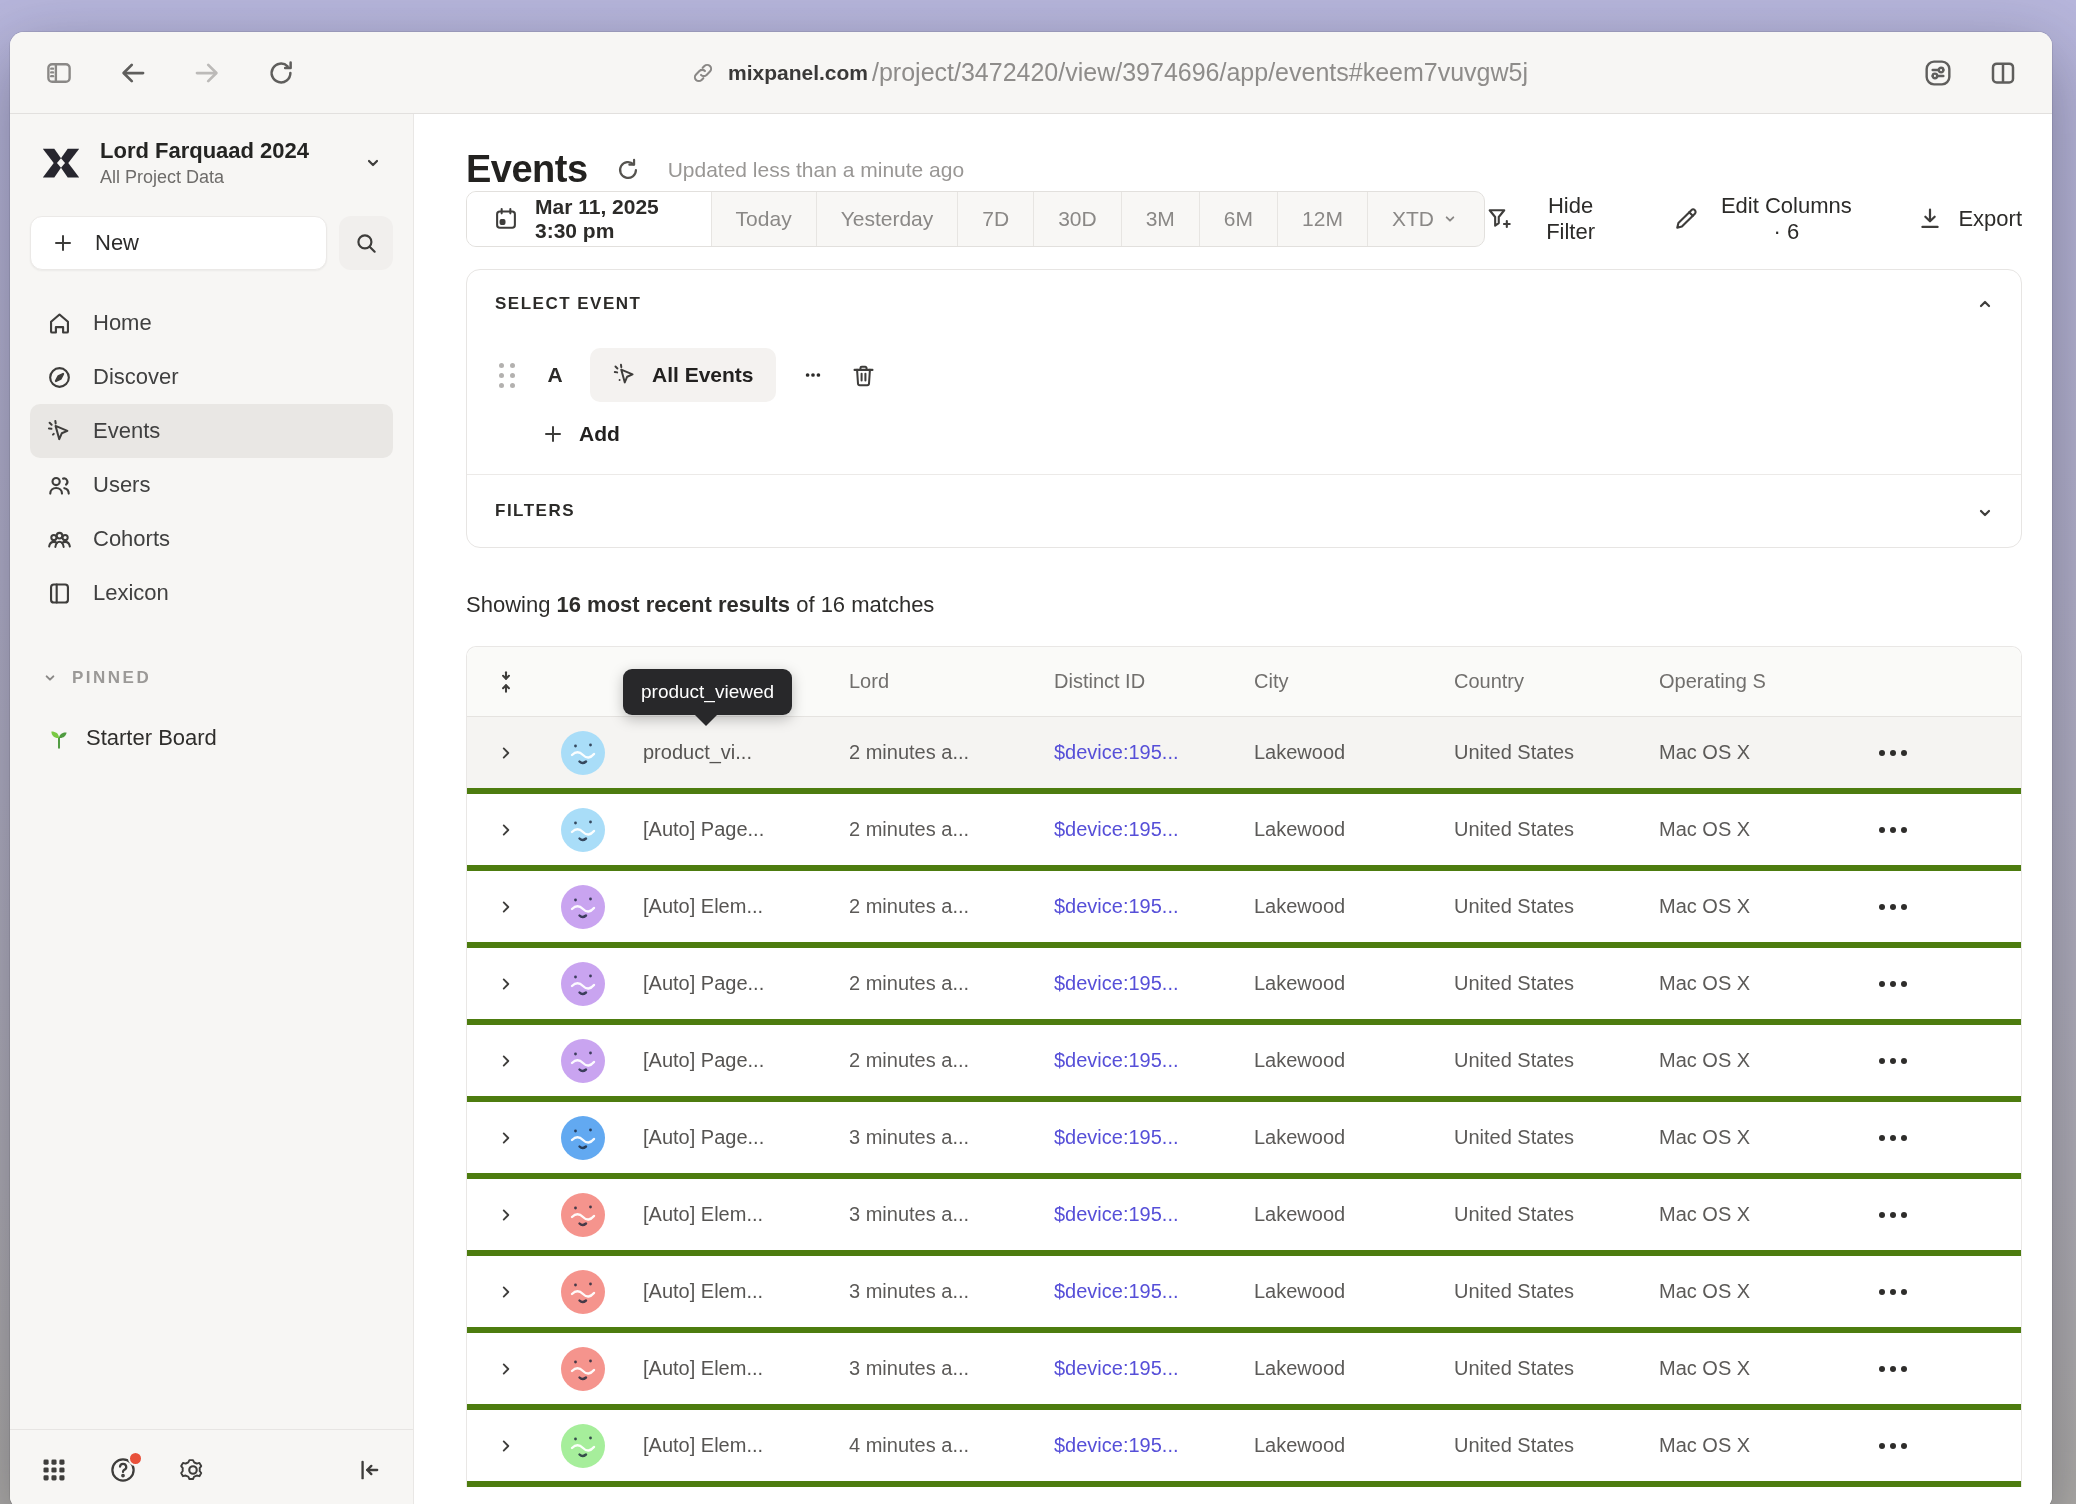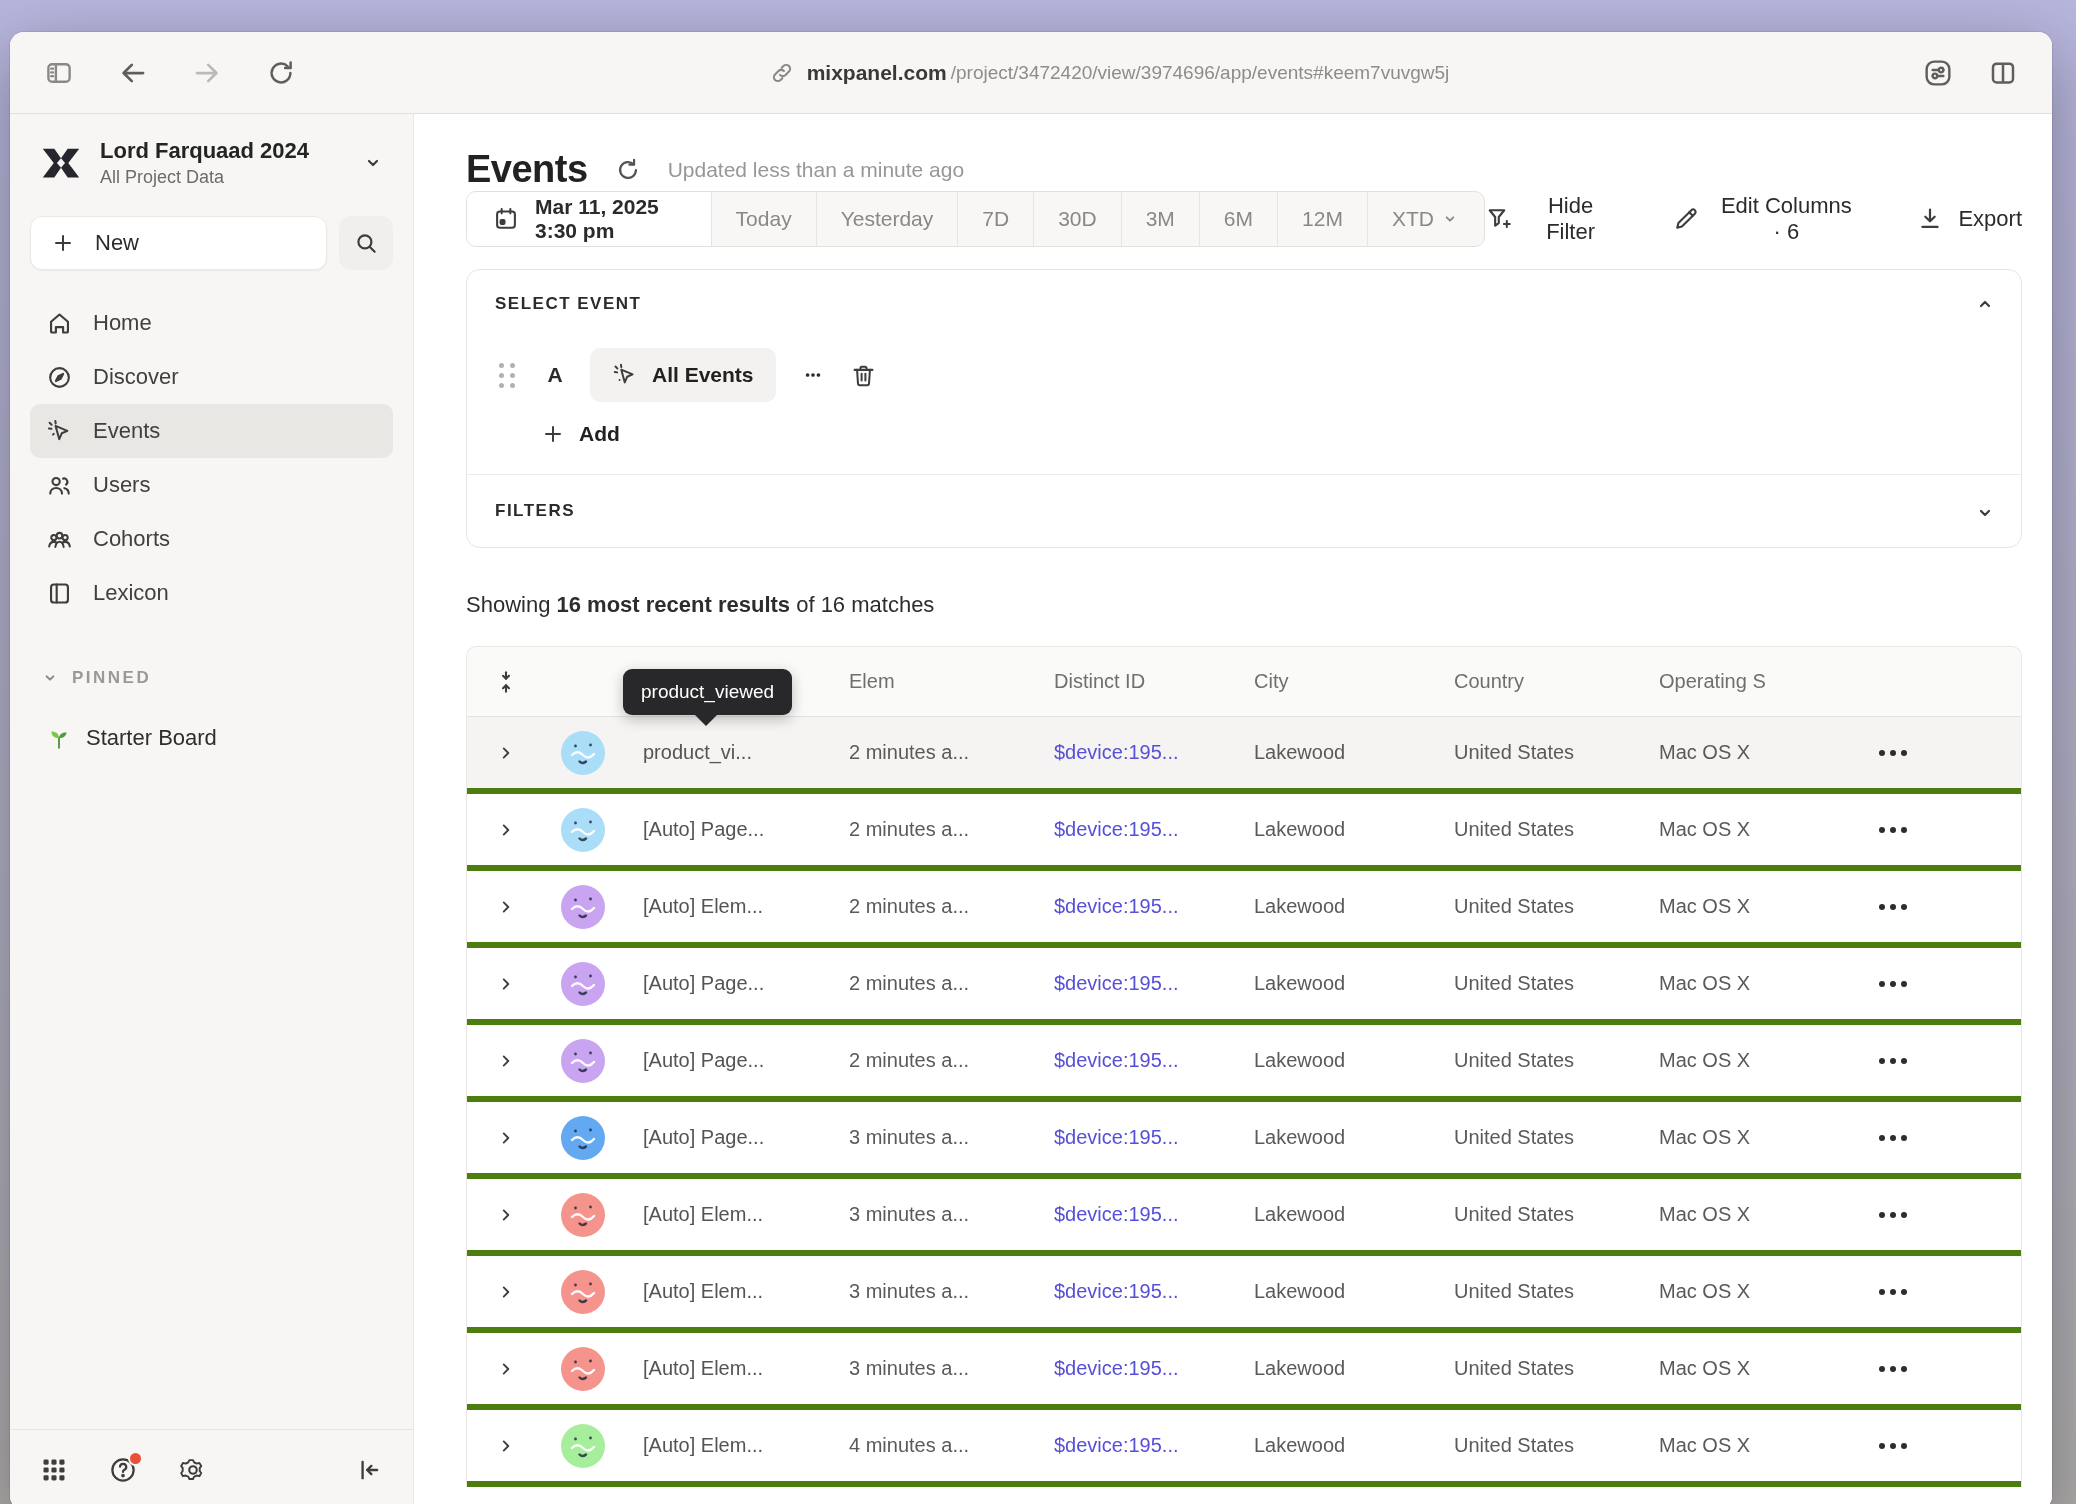--- a/index.html
+++ b/index.html
@@ -11,21 +11,21 @@
     background:#fff; border-radius:14px; overflow:hidden;
     box-shadow:0 22px 70px rgba(20,20,40,.38), 0 0 0 1px rgba(0,0,0,.08); }
 
   
   .toolbar { height:82px; background:#f7f6f4; border-bottom:1px solid #e2e0de;
     display:flex; align-items:center; padding:0 34px; }
   .toolbar .nav-icons { display:flex; align-items:center; gap:44px; }
   .icon-btn { background:none; border:none; cursor:pointer; display:flex; align-items:center; justify-content:center; }
   .addr { flex:1; display:flex; align-items:center; justify-content:center; gap:12px; }
   .addr .host { font-size:21px; font-weight:700; color:#3a3938; }
-  .addr .path { font-size:19px; color:#8e8c8a; }
+  .addr .path { font-size:25px; color:#8e8c8a; }
   .toolbar .right-icons { display:flex; align-items:center; gap:34px; }
 
   
   .content { display:flex; height:1395px; }
   .sidebar { width:404px; background:#f7f6f4; border-right:1px solid #e9e7e5;
     position:relative; padding:24px 20px 0 20px; flex-shrink:0; }
   .main { flex:1; background:#fff; padding:34px 30px 0 52px; position:relative; overflow:hidden; }
 
   
   .project-row { display:flex; align-items:center; gap:16px; padding:0 8px; cursor:pointer; }
@@ -553,21 +553,21 @@
               <svg width="26" height="26" viewBox="0 0 24 24" class="stroke" style="stroke-width:1.9">
                   <line x1="12" y1="3" x2="12" y2="9"></line>
                   <polyline points="9.3,6.3 12,9 14.7,6.3"></polyline>
                   <line x1="12" y1="21" x2="12" y2="15"></line>
                   <polyline points="9.3,17.7 12,15 14.7,17.7"></polyline>
                 </svg>
             </span>
           </button>
           <span class="hcell"></span>
           <span class="hcell"></span>
-          <span class="hcell">Elem</span>
+          <span class="hcell">Lord</span>
           <span class="hcell">Distinct ID</span>
           <span class="hcell">City</span>
           <span class="hcell">Country</span>
           <span class="hcell">Operating S</span>
           <span class="hcell"></span>
         </div>
 
         <div>
             <div class="t-grid t-row hover">
     <button class="expander">

